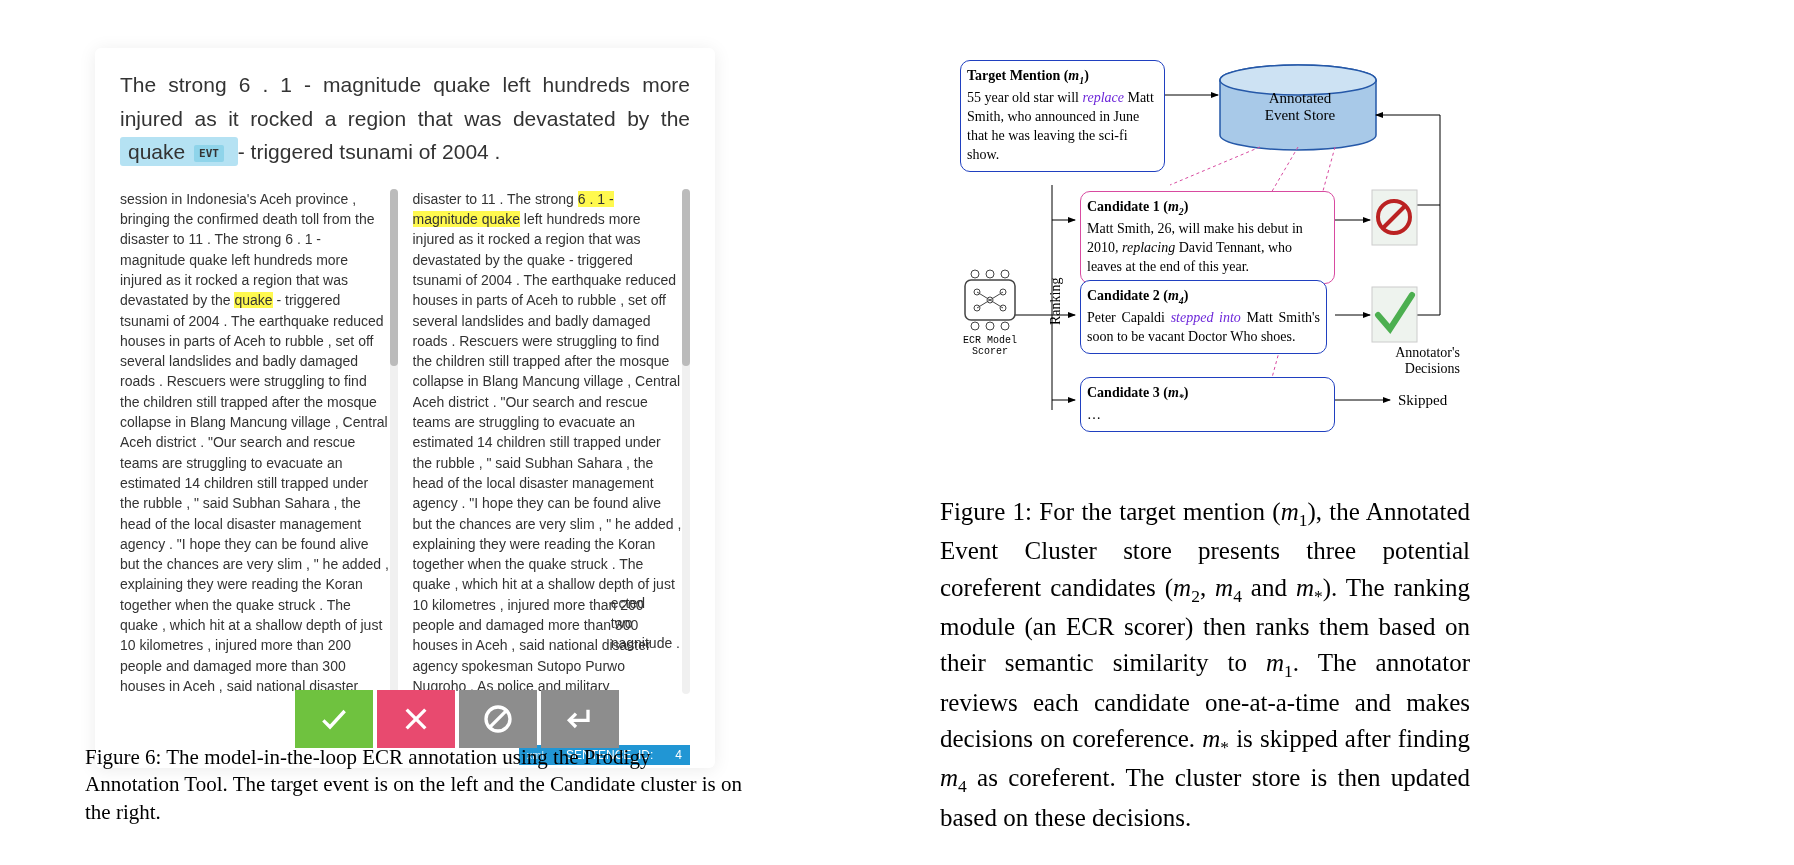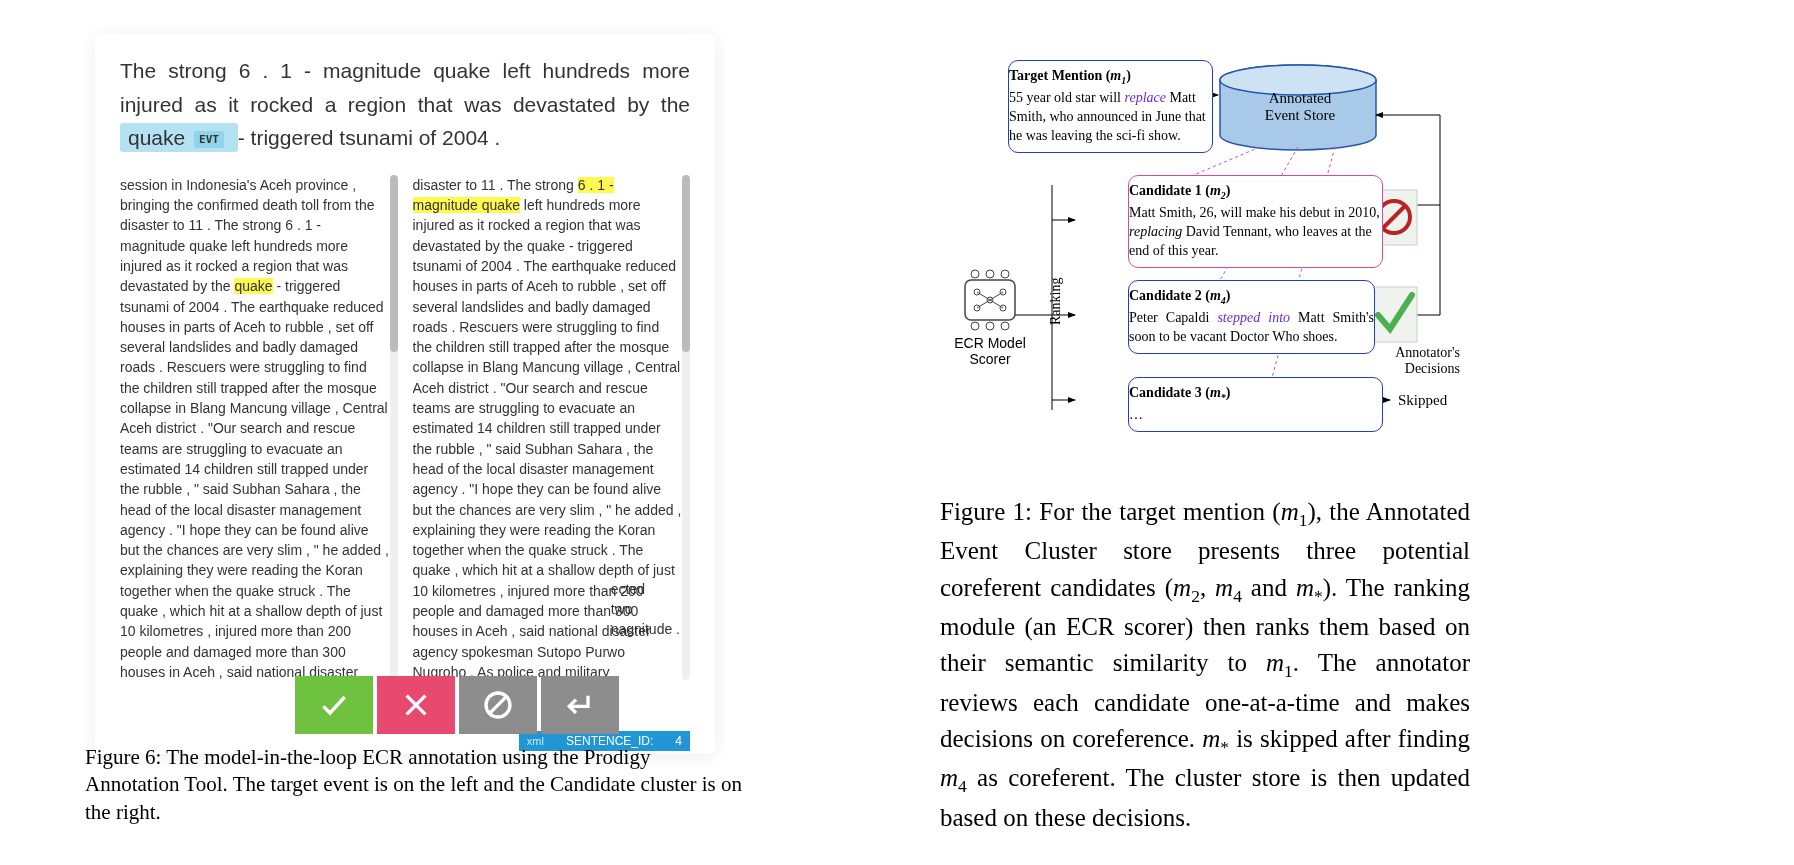--- a/index.html
+++ b/index.html
@@ -7,21 +7,21 @@
     font-family: Georgia, 'Times New Roman', serif;
     background: #fff;
     width: 1794px;
     height: 865px;
     position: relative;
     overflow: hidden;
   }
   .left-panel {
     position: absolute;
     left: 95px;
-    top: 34px;
+    top: 48px;
     width: 620px;
     height: 720px;
     background: #fff;
     box-shadow: 0 2px 18px rgba(0,0,0,0.08);
     border-radius: 6px;
     padding: 20px 25px 0 25px;
   }
   .main-sentence {
     font-size: 21px;
     line-height: 1.6;
@@ -142,26 +142,25 @@
     top: 494px;
     width: 530px;
     font-size: 25px;
     line-height: 1.45;
     color: #000;
     text-align: justify;
   }
   .mention-box {
     border: 1.5px solid #2040c0;
     border-radius: 10px;
-    padding: 6px 0;
+    padding: 6px 6px;
     font-family: 'Times New Roman', serif;
     font-size: 14px;
     line-height: 1.35;
     background: #fff;
-    margin-left: 48px;
   }
   .mention-box .title { font-weight: bold; margin-bottom: 2px; }
   .mention-box .replace-word { color: #6d28d9; font-style: italic; }
   .cand1-box { border-color: #d84aa0; }
   sub { font-size: 0.7em; }
 </style>
 </head>
 <body>
 
 <div class="left-panel">
@@ -293,33 +292,33 @@
 
   
   <div class="mention-box" style="position:absolute; left:20px; top:5px; width:205px;">
     <div class="title"><span>Target Mention (</span><i><span>m</span><sub>1</sub></i><span>)</span></div>
     <span>55 year old star will </span><span class="replace-word">replace</span><span> Matt Smith, who announced in June that he was leaving the sci-fi show.</span>
   </div>
   <div style="position:absolute; left:310px; top:35px; width:100px; text-align:center; font-family:'Times New Roman'; font-size:15px;">
     <div>Annotated</div>
       <div>Event Store</div>
   </div>
-  <div class="mention-box cand1-box" style="position:absolute; left:140px; top:120px; width:255px;">
+  <div class="mention-box cand1-box" style="position:absolute; left:140px; top:136px; width:255px;">
     <div class="title"><span>Candidate 1 (</span><i><span>m</span><sub>2</sub></i><span>)</span></div>
     <span>Matt Smith, 26, will make his debut in 2010, </span><span class="replace-word" style="color:#000000;">replacing</span><span> David Tennant, who leaves at the end of this year.</span>
   </div>
   <div class="mention-box" style="position:absolute; left:140px; top:225px; width:247px; text-align:justify;">
     <div class="title"><span>Candidate 2 (</span><i><span>m</span><sub>4</sub></i><span>)</span></div>
     <span>Peter Capaldi </span><span class="replace-word">stepped into</span><span> Matt Smith's soon to be vacant Doctor Who shoes.</span>
   </div>
   <div class="mention-box" style="position:absolute; left:140px; top:322px; width:255px;">
     <div class="title"><span>Candidate 3 (</span><i><span>m</span><sub>*</sub></i><span>)</span></div>
     <span>…</span>
   </div>
-  <div style="position:absolute; left:0px; top:280px; width:100px; text-align:center; font-family:Liberation Sans, sans-serif; font-size:14px;">
+  <div style="position:absolute; left:0px; top:280px; width:100px; text-align:center; font-family:Liberation Mono, monospace; font-size:10px;">
     <div>ECR Model</div>
       <div>Scorer</div>
   </div>
   <div style="position:absolute; left:108px; top:270px; transform:rotate(-90deg); transform-origin:left top; font-family:'Times New Roman'; font-size:14px;">Ranking</div>
   <div style="position:absolute; left:420px; top:290px; width:100px; text-align:right; font-family:'Times New Roman'; font-size:14px;">
     <div>Annotator's</div>
       <div>Decisions</div>
   </div>
   <div style="position:absolute; left:458px; top:337px; font-family:'Times New Roman'; font-size:15px;">Skipped</div>
 </div>

